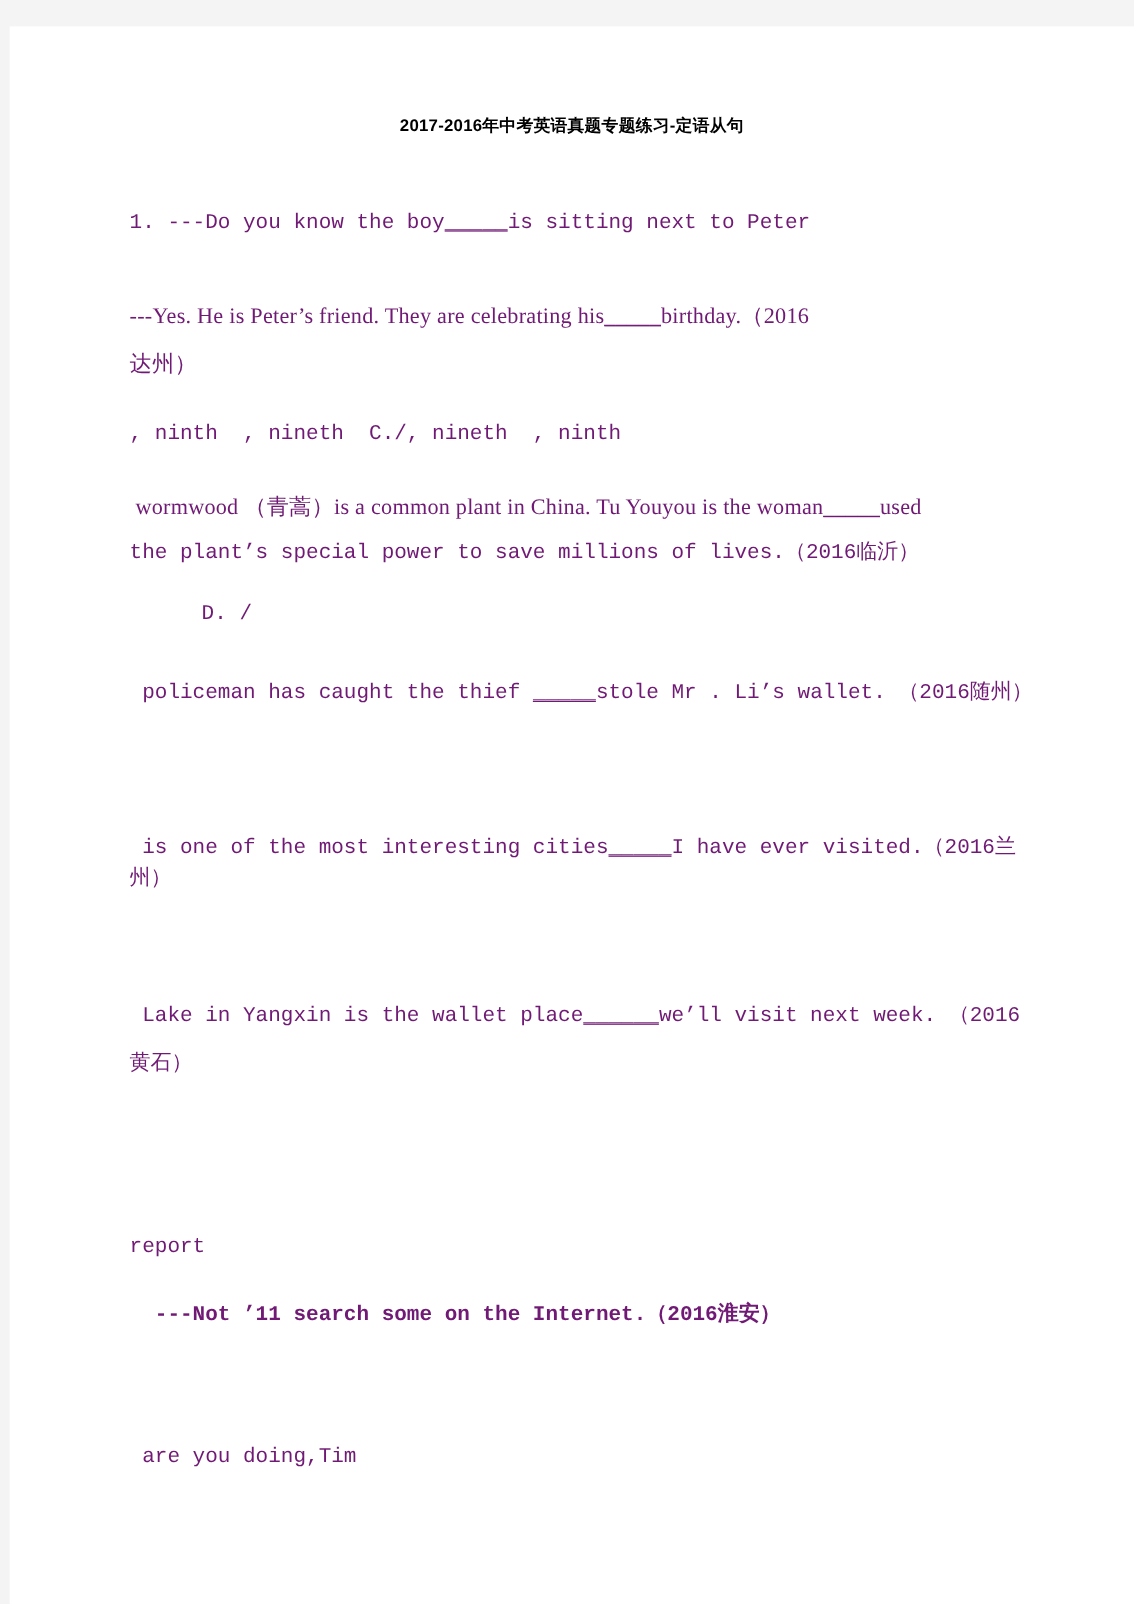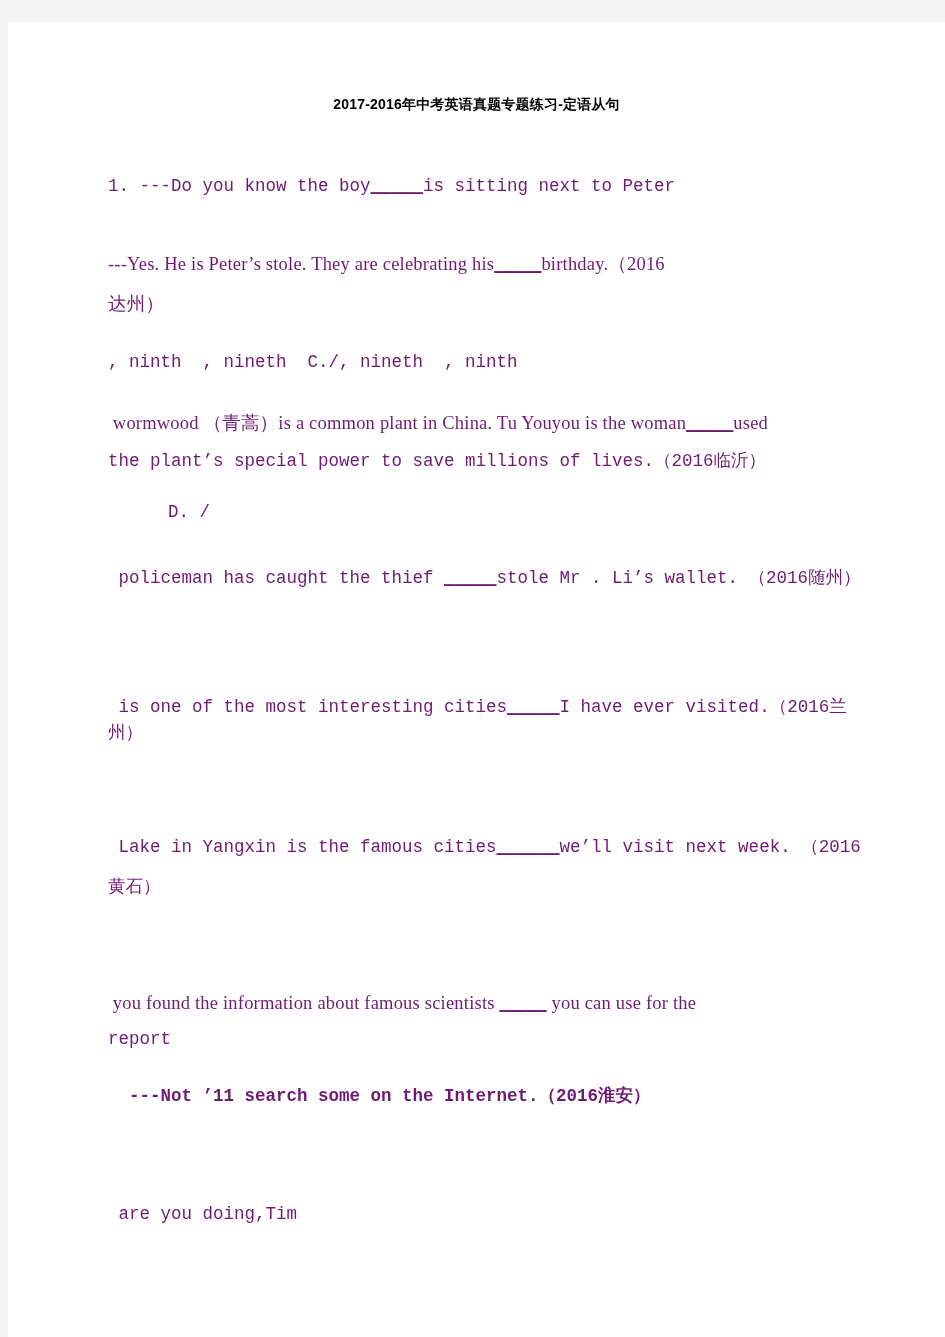--- a/index.html
+++ b/index.html
@@ -78,43 +78,42 @@
 <body>
 
 <div class="page-frame"></div>
 <div class="page-sheet">
   <div class="doc-body">
 
     <div class="doc-title">2017-2016年中考英语真题专题练习-定语从句</div>
 
     <div class="line" style="left:100px; top:155px;"><span>1. ---Do you know the boy</span><span class="blank">_____</span><span>is sitting next to Peter</span></div>
 
-    <div class="line serifish" style="left:100px; top:232px;"><span>---Yes. He is Peter’s stole. They are celebrating his</span><span class="blank">_____</span><span>birthday.（2016</span></div>
+    <div class="line serifish" style="left:100px; top:232px;"><span>---Yes. He is Peter’s friend. They are celebrating his</span><span class="blank">_____</span><span>birthday.（2016</span></div>
 
     <div class="line serifish" style="left:100px; top:272px;">达州）</div>
 
     <div class="line" style="left:100px; top:331px;">, ninth  , nineth  C./, nineth  , ninth</div>
 
     <div class="line serifish" style="left:100px; top:391px;"><span> wormwood （青蒿）is a common plant in China. Tu Youyou is the woman</span><span class="blank">_____</span><span>used</span></div>
 
     <div class="line" style="left:100px; top:430px;">the plant’s special power to save millions of lives.（2016临沂）</div>
 
     <div class="line" style="left:160px; top:481px;">D. /</div>
 
     <div class="line" style="left:100px; top:547px;"><span> policeman has caught the thief </span><span class="blank">_____</span><span>stole Mr . Li’s wallet. （2016随州）</span></div>
 
     <div class="line" style="left:100px; top:676px;"><span> is one of the most interesting cities</span><span class="blank">_____</span><span>I have ever visited.（2016兰</span></div>
 
     <div class="line" style="left:100px; top:702px;">州）</div>
 
-    <div class="line" style="left:100px; top:816px;"><span> Lake in Yangxin is the famous cities</span><span class="blank">______</span><span>we’ll visit next week. （2016</span></div>
+    <div class="line" style="left:100px; top:816px;"><span> Lake in Yangxin is the wallet place</span><span class="blank">______</span><span>we’ll visit next week. （2016</span></div>
 
     <div class="line" style="left:100px; top:856px;">黄石）</div>
 
-    <div class="line serifish" style="left:100px; top:971px;"><span> you found the information about famous scientists </span><span class="blank">_____</span><span> you can use for the</span></div>
 
     <div class="line" style="left:100px; top:1008px;">report</div>
 
     <div class="line" style="left:100px; top:1065px;font-weight:bold;">  ---Not ’11 search some on the Internet.（2016淮安）</div>
 
     <div class="line" style="left:100px; top:1183px;"> are you doing,Tim</div>
 
   </div>
 </div>
 

